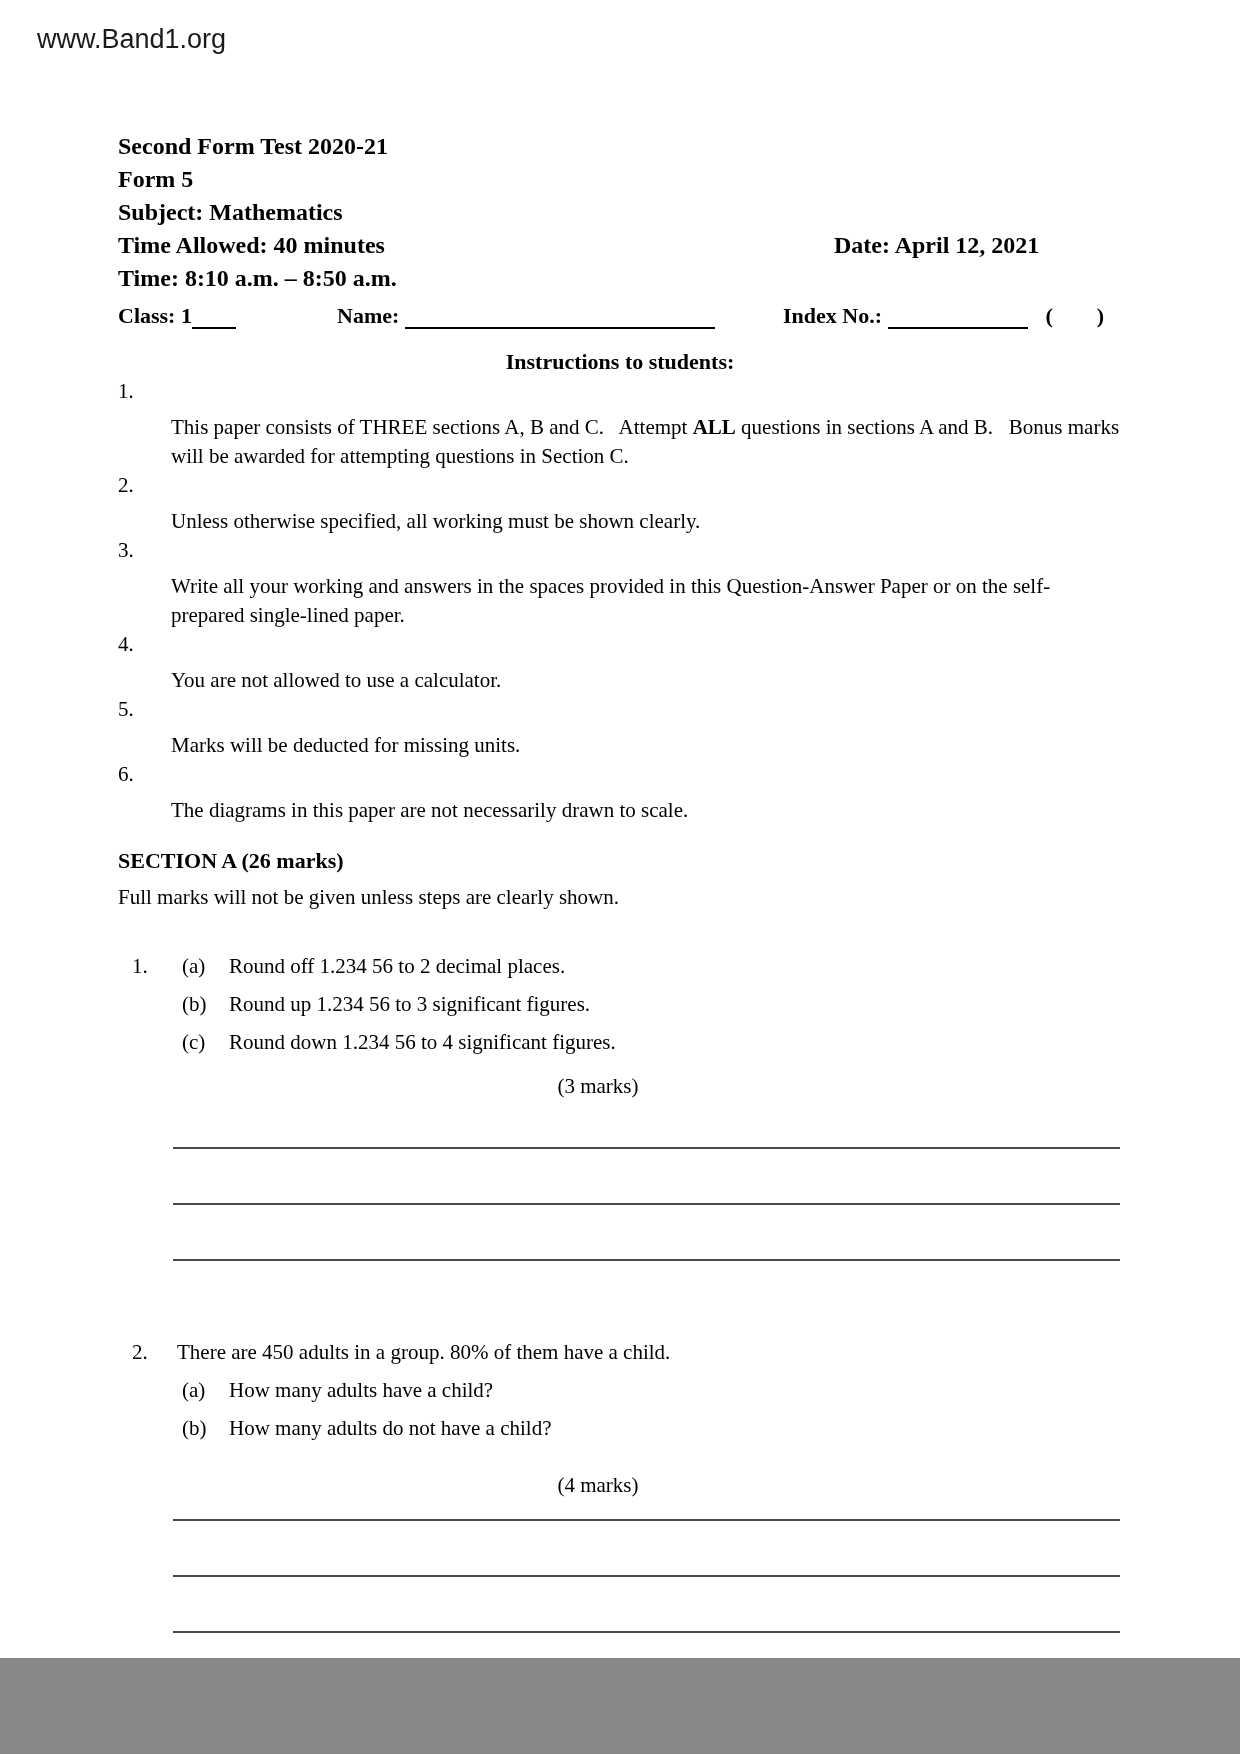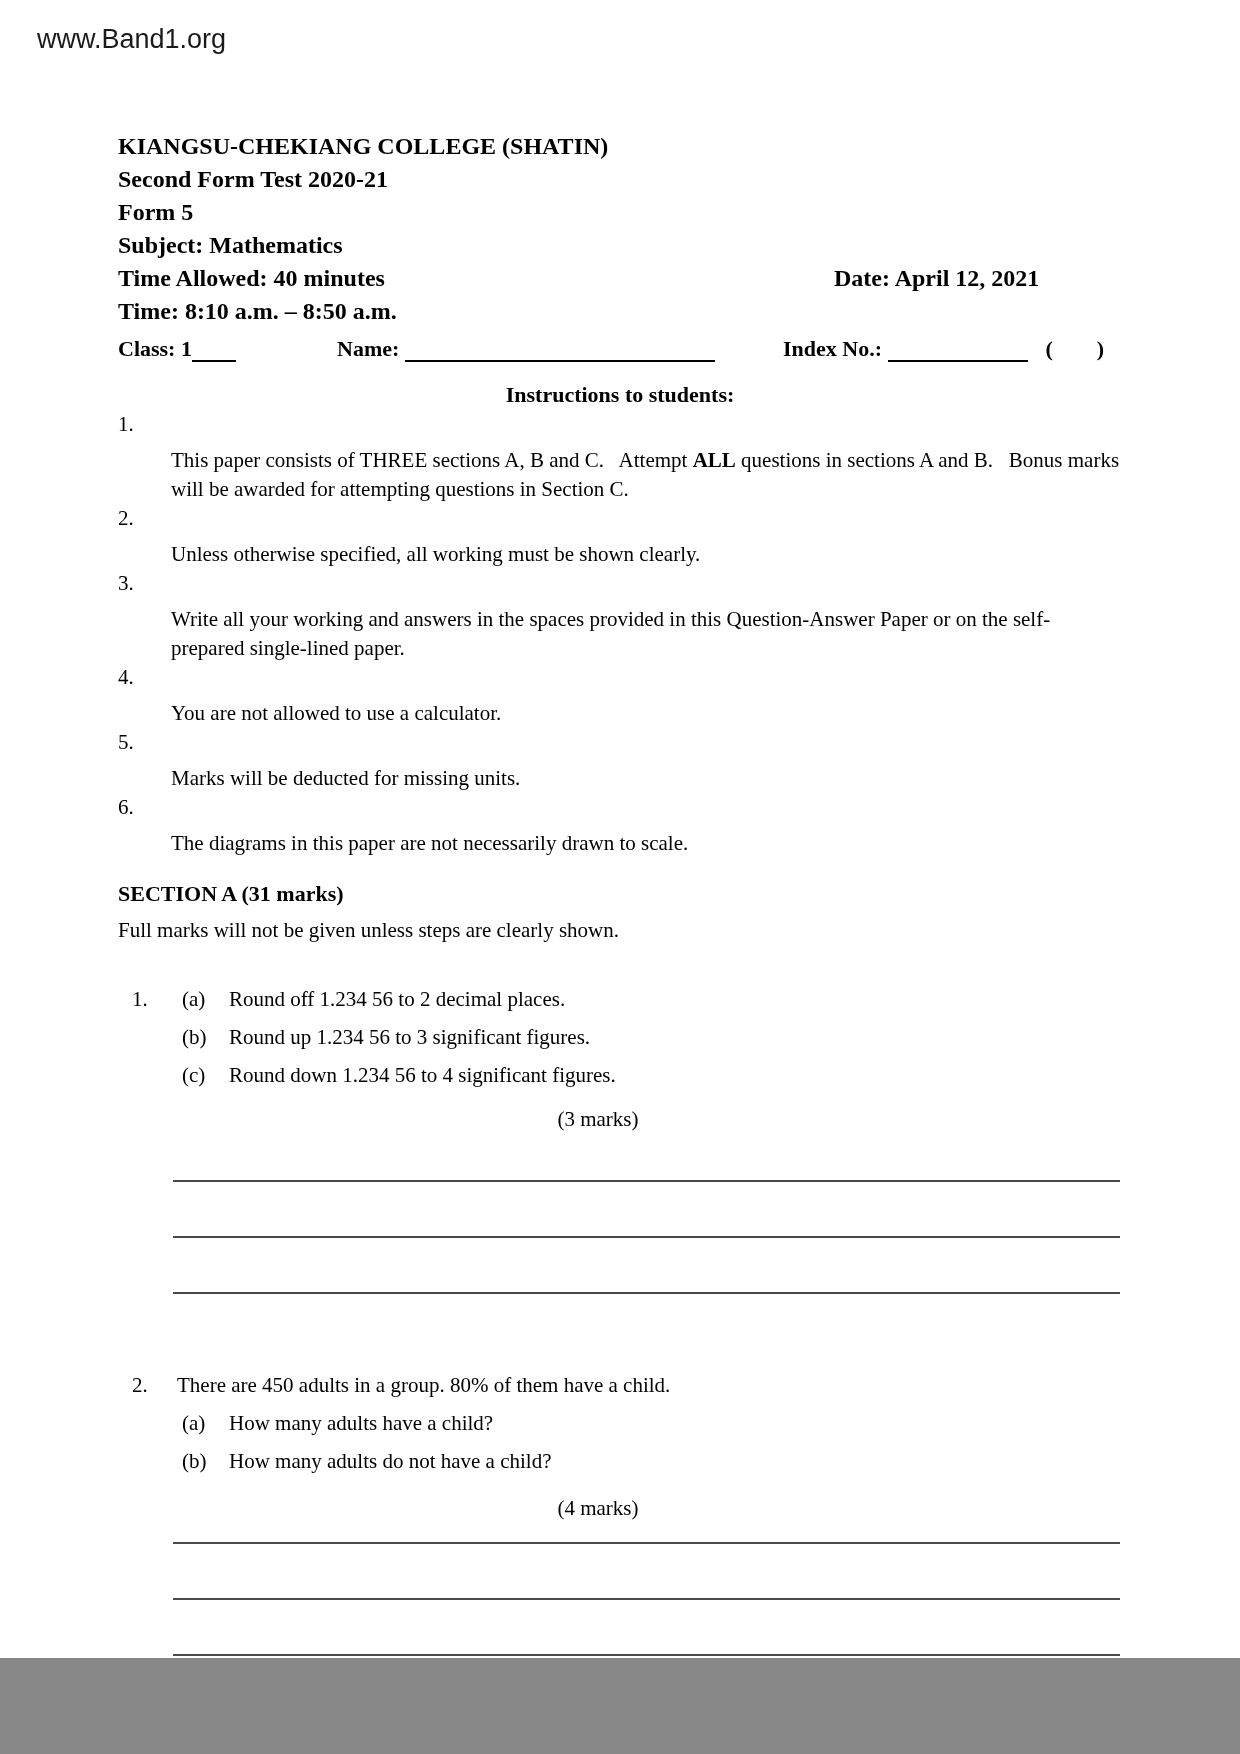--- a/index.html
+++ b/index.html
@@ -54,41 +54,40 @@
   .q-row { display:flex; line-height:29px; }
   .q-num { width:45px; flex:none; }
   .q-num-wide { width:50px; flex:none; }
   .q-parts { flex:1; }
   .q-parts-indented { margin-left:50px; margin-top:9px; }
   .part-row { display:flex; line-height:29px; margin-bottom:9px; }
   .part-label { width:47px; flex:none; }
   .part-text { flex:1; }
   .marks { text-align:center; padding-right:44px; line-height:29px; }
   .marks-q1 { margin-top:6px; }
-  .marks-q2 { margin-top:18px; }
+  .marks-q2 { margin-top:28px; }
   
   .answer-lines { margin-left:55px; margin-right:2px; }
   .answer-line { height:54px; border-bottom:2px solid #4a4a4a; }
   .al-first-q1 { height:46px; }
   .al-first-q2 { height:19px; }
   
   .footer-title { margin-top:31px; font-size:20px; line-height:24px; }
   .page-number { margin-top:19px; text-align:center; font-size:22px; line-height:27px; }
 </style>
 </head>
 <body>
 
 <div class="page">
 
   <div class="watermark">www.Band1.org</div>
 
   <div class="content">
 
     <div class="title-block">
-      <div>KIANGSU-CHEKIANG COLLEGE (SHATIN)</div>
       <div>Second Form Test 2020-21</div>
       <div>Form 5</div>
       <div>Subject: Mathematics</div>
       <div class="title-cols">
         <div>Time Allowed: 40 minutes</div>
         <div>Date: April 12, 2021</div>
       </div>
       <div class="title-cols">
         <div>Time: 8:10 a.m. – 8:50 a.m.</div>
       </div>
@@ -127,21 +126,21 @@
       <div class="inst-item">
         <div class="inst-num">5.</div>
         <div class="inst-text">Marks will be deducted for missing units.</div>
       </div>
       <div class="inst-item">
         <div class="inst-num">6.</div>
         <div class="inst-text">The diagrams in this paper are not necessarily drawn to scale.</div>
       </div>
     </div>
 
-    <div class="section-heading">SECTION A (31 marks)</div>
+    <div class="section-heading">SECTION A (26 marks)</div>
     <div class="section-note">Full marks will not be given unless steps are clearly shown.</div>
 
     <div class="question q1">
       <div class="q-row">
         <div class="q-num-wide">1.</div>
         <div class="q-parts">
           <div class="part-row">
             <div class="part-label">(a)</div>
             <div class="part-text">Round off 1.234 56 to 2 decimal places.</div>
           </div>

